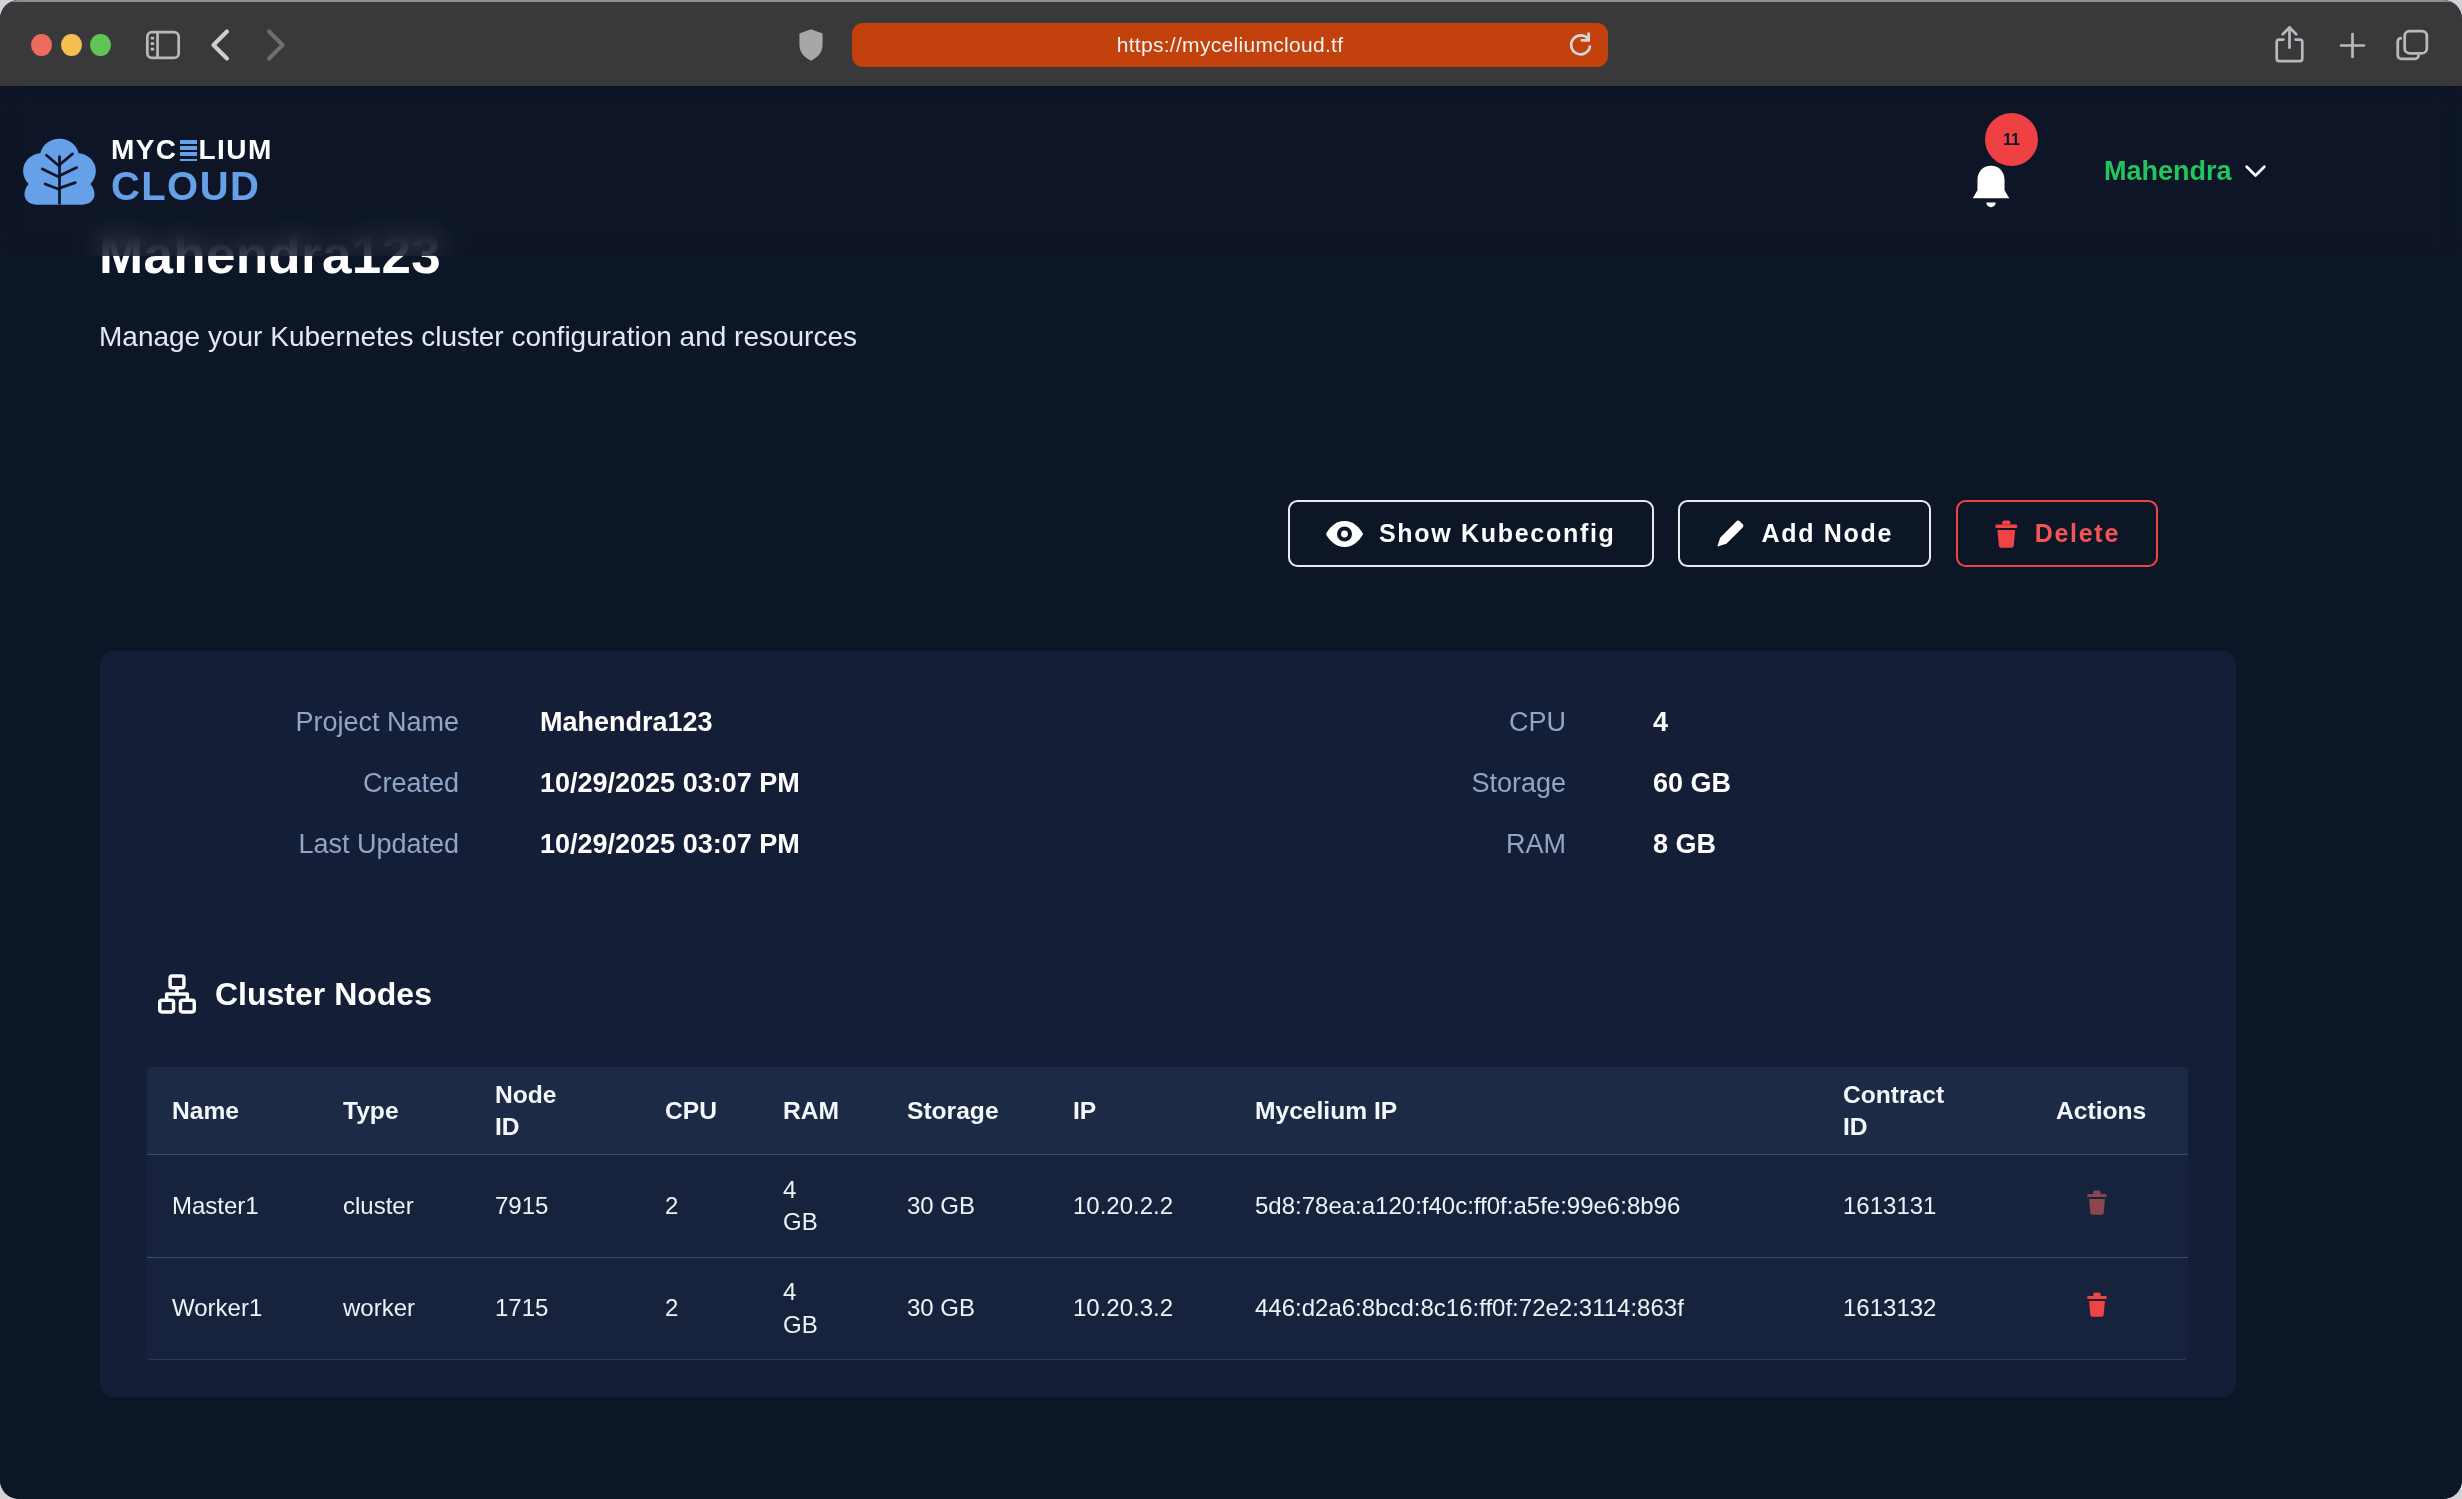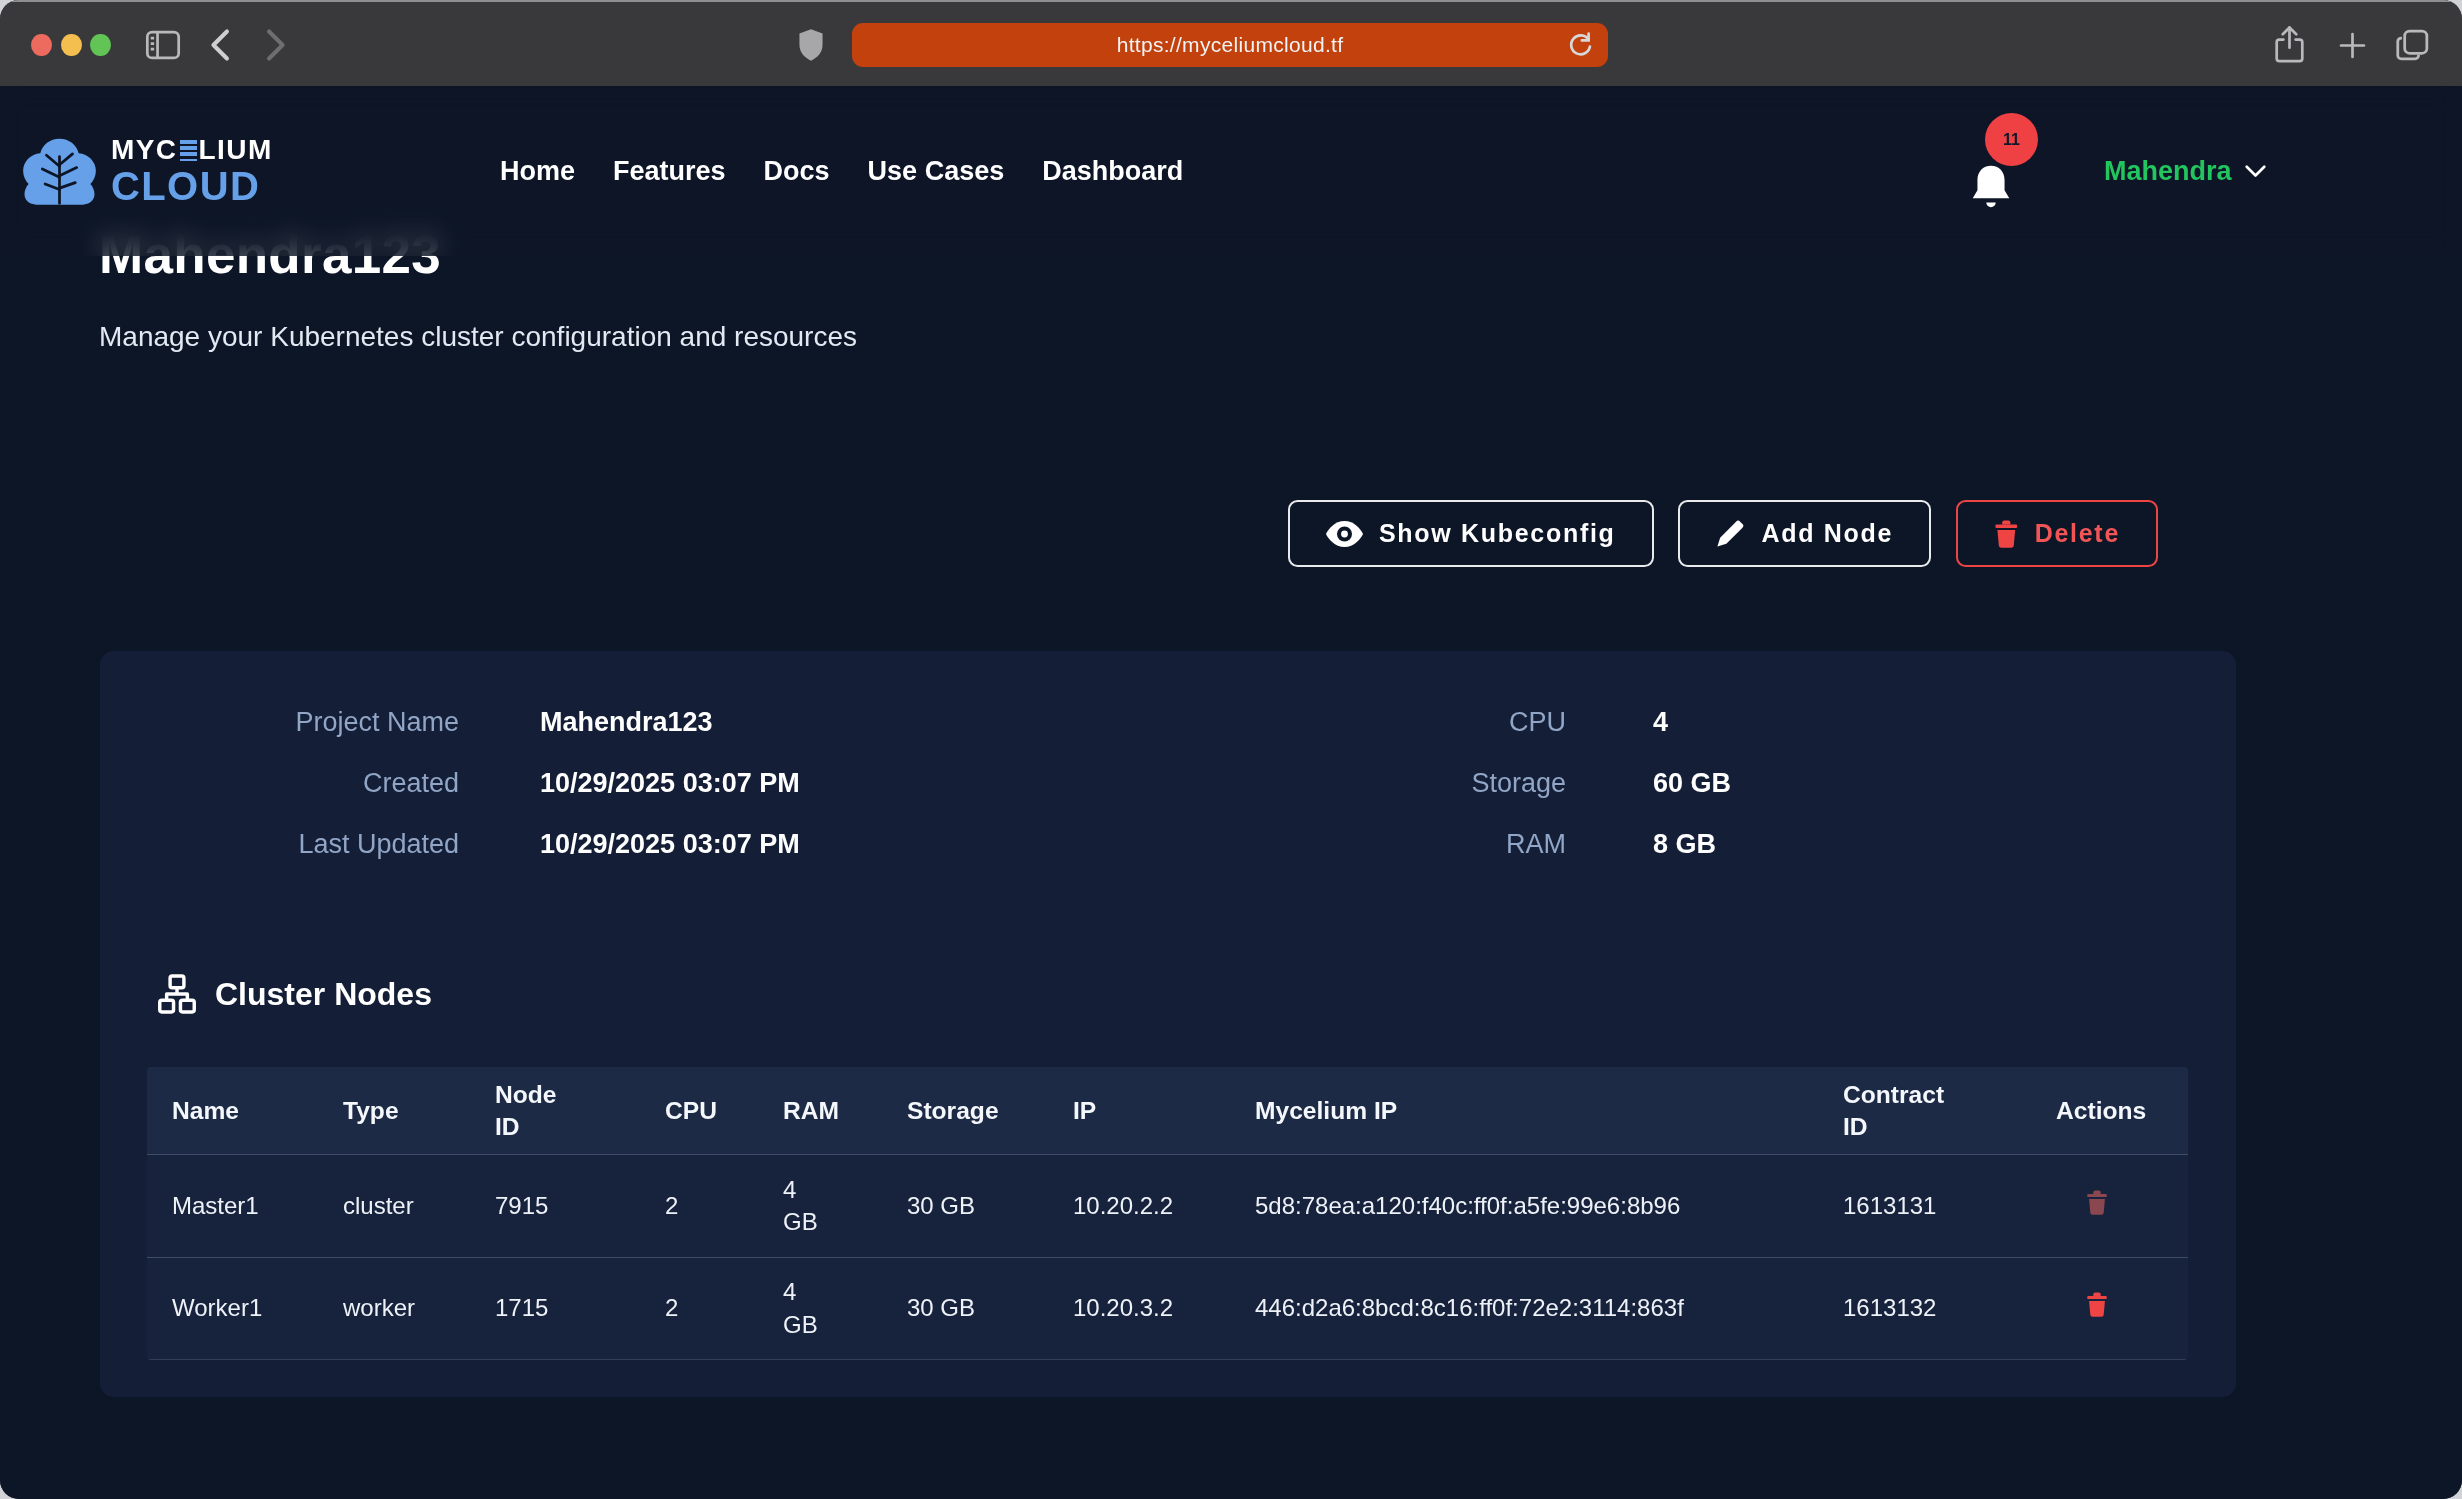--- a/index.html
+++ b/index.html
@@ -181,27 +181,20 @@
         <div class="logo-text">
           <span class="logo-line1">
               <span>MYC</span>
               <span class="e-bars"></span>
               <span>LIUM</span>
             </span>
           <span class="logo-line2">CLOUD</span>
         </div>
       </div>
 
-      <nav class="mainnav">
-        <a href="#">Home</a>
-        <a href="#">Features</a>
-        <a href="#">Docs</a>
-        <a href="#">Use Cases</a>
-        <a href="#">Dashboard</a>
-      </nav>
 
       <div class="bell-wrap">
         <span class="bell">
           <svg width="42" height="49" viewBox="0 0 62 72" fill="#ffffff">
             <path d="M31 4 C19 4 11 13 11 25 V40 L4 52 H58 L51 40 V25 C51 13 43 4 31 4 Z"></path>
             <path d="M24 58 a7 7 0 0 0 14 0 Z"></path>
           </svg>
         </span>
         <span class="badge">11</span>
       </div>

